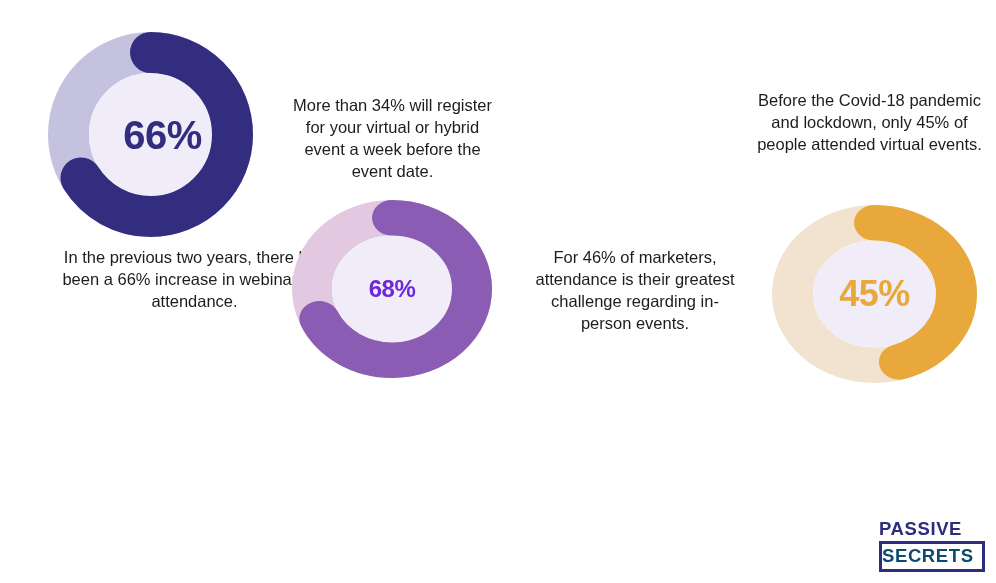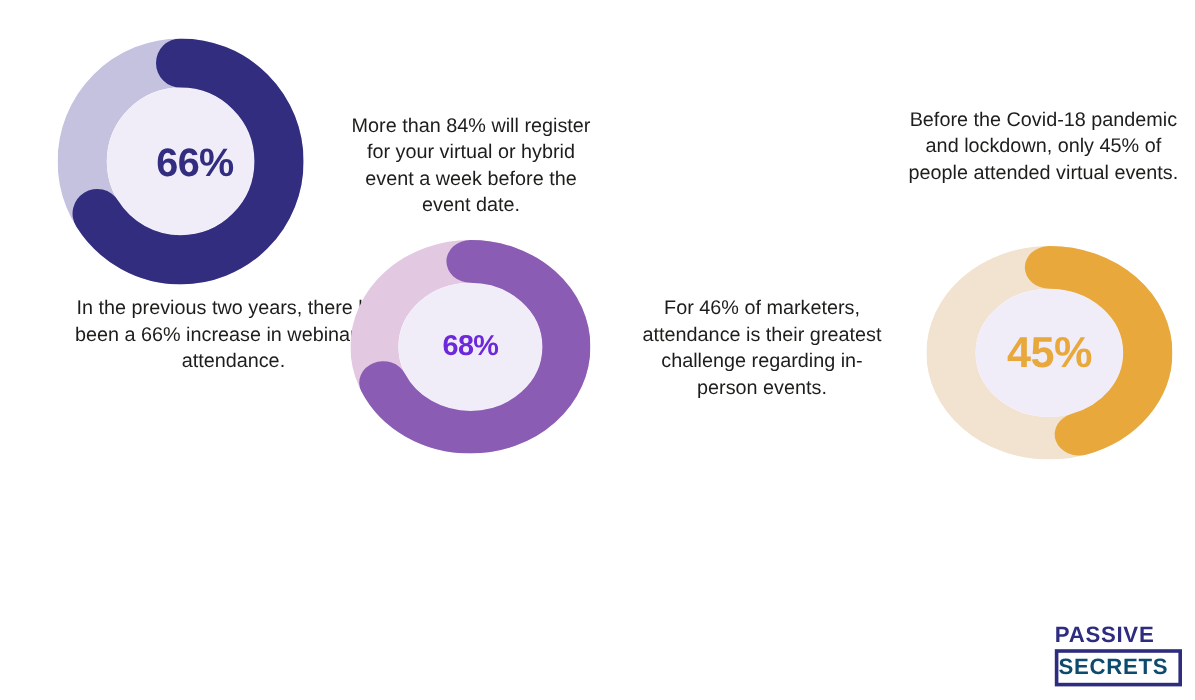--- a/index.html
+++ b/index.html
@@ -58,21 +58,21 @@
   #donut-68 { left: 292px; top: 200px; width: 200px; height: 178px; }
   #donut-46 { left: 537px; top: 30px;  width: 190px; height: 187px; }
   #donut-45 { left: 772px; top: 205px; width: 205px; height: 178px; }
 
   #caption-66 { left: 10px;  top: 247px; width: 275px; margin-left: 47px; }
   #caption-68 { left: 290px; top: 95px;  width: 205px; }
   #caption-46 { left: 530px; top: 247px; width: 210px; }
   #caption-45 { left: 752px; top: 90px;  width: 235px; }
 
   
-  #donut-66 .donut-label { font-size: 33px; color: #332d80; padding-left: 24px; }
+  #donut-66 .donut-label { font-size: 40px; color: #332d80; padding-left: 24px; }
   #donut-68 .donut-label { font-size: 24px; color: #6d28d9; }
   #donut-46 .donut-label { font-size: 36px; color: #4a86c8; }
   #donut-45 .donut-label { font-size: 36px; color: #e8a83c; }
 
   
   #logo {
     position: absolute;
     left: 879px;
     top: 519px;
     width: 106px;
@@ -114,21 +114,21 @@
 
       <circle cx="50" cy="50" r="40" fill="none" stroke="#332d80" stroke-width="20" stroke-linecap="round" stroke-dasharray="165.88 251.33" transform="rotate(-90 50 50)"></circle>
 
       <circle cx="50" cy="50" r="29.2" fill="#f0edf9"></circle>
     </svg>
     <div class="donut-label">66%</div>
   </div>
 
   <div class="caption" id="caption-66">In the previous two years, there has been a 66% increase in webinar live attendance.</div>
 
-  <div class="caption" id="caption-68">More than 84% will register for your virtual or hybrid event a week before the event date.</div>
+  <div class="caption" id="caption-68">More than 34% will register for your virtual or hybrid event a week before the event date.</div>
 
   <div class="donut" id="donut-68">
     <svg viewBox="0 0 100 100" width="200" height="178" preserveAspectRatio="none">
       <circle cx="50" cy="50" r="40" fill="none" stroke="#e2c8e0" stroke-width="20"></circle>
       <circle cx="50" cy="50" r="30" fill="#f0edf9"></circle>
 
       <circle cx="50" cy="50" r="40" fill="none" stroke="#8a5cb4" stroke-width="20" stroke-linecap="round" stroke-dasharray="170.90 251.33" transform="rotate(-90 50 50)"></circle>
       <circle cx="50" cy="50" r="29.2" fill="#f0edf9"></circle>
     </svg>
     <div class="donut-label">68%</div>

